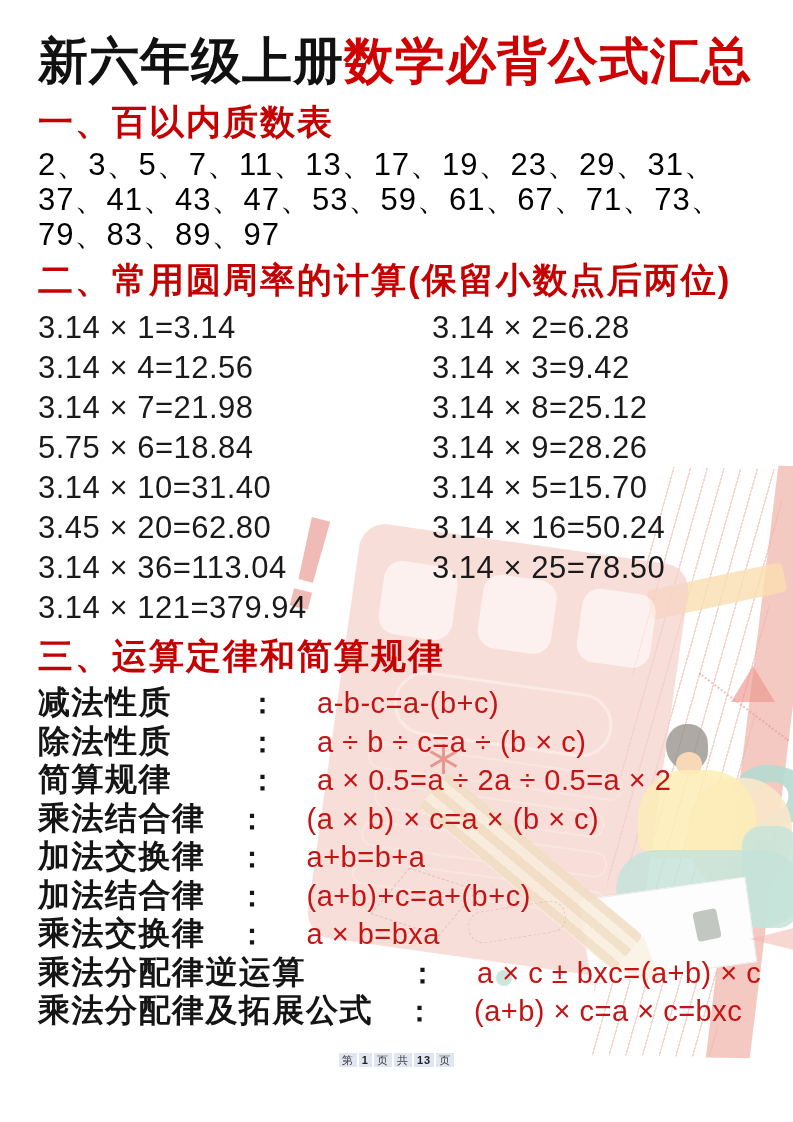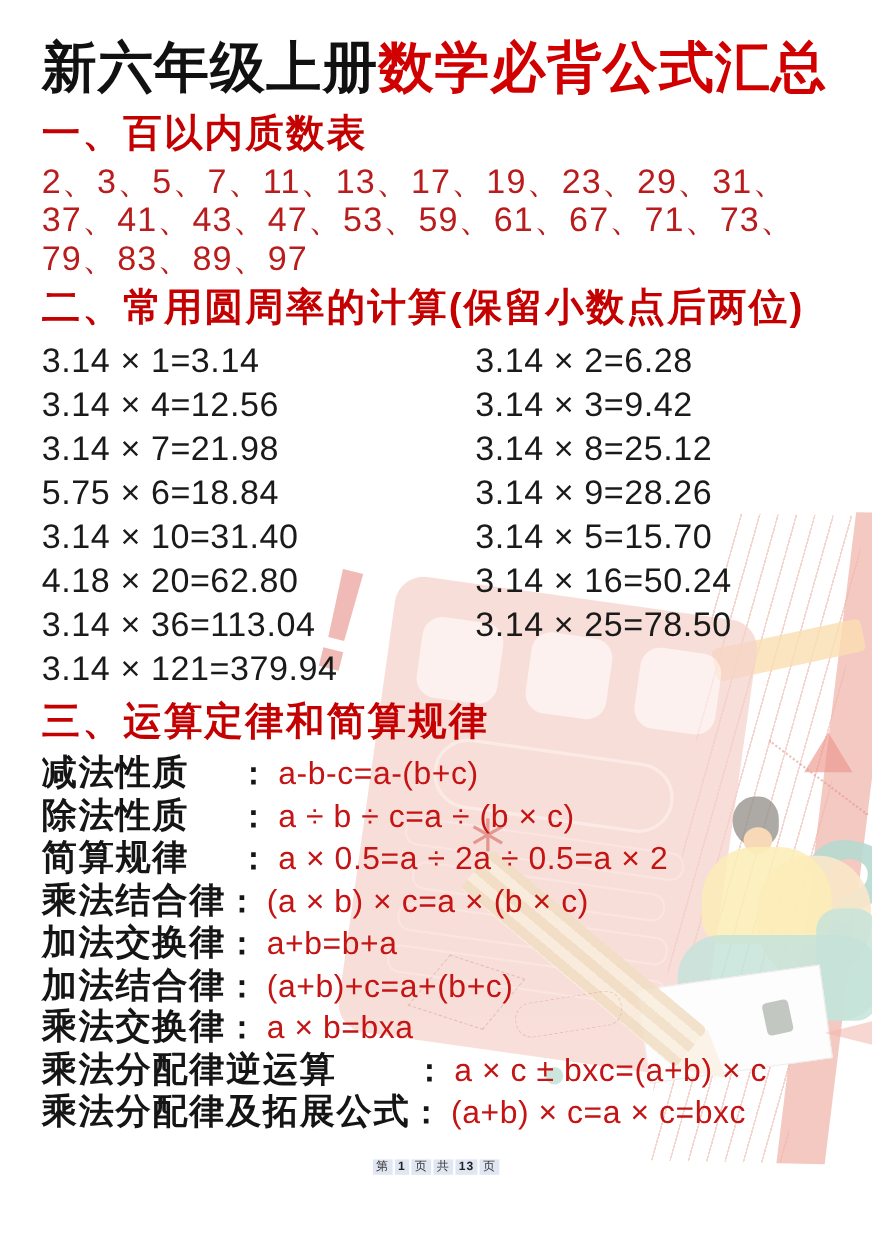--- a/index.html
+++ b/index.html
@@ -39,26 +39,26 @@
   .dash-a{position:absolute;left:388px;top:874px;width:70px;height:54px;border:1.5px dashed #c99b95;opacity:.45;transform:rotate(18deg) skewX(-22deg);}
   .dash-b{position:absolute;left:468px;top:906px;width:96px;height:30px;border:1.5px dashed #c99b95;opacity:.4;border-radius:15px;transform:rotate(-9deg);}
   .teal-dot{position:absolute;left:496px;top:970px;width:16px;height:16px;border-radius:50%;background:#bfe0d6;opacity:.8;}
   .pink-wedge{position:absolute;left:750px;top:928px;width:44px;height:22px;background:#f3b4ac;opacity:.55;clip-path:polygon(0 50%,100% 0,100% 100%);}
 
   
   .content{position:relative;z-index:2;padding:28px 16px 0 38px;}
   .title{font-size:50px;font-weight:900;color:#111;letter-spacing:1px;line-height:1.32;white-space:nowrap;}
   .title .t-red{color:#d00000;}
   .sec-head{font-size:35px;font-weight:900;color:#c40000;letter-spacing:2px;margin-top:6px;line-height:1.25;white-space:nowrap;}
-  .primes{font-size:31px;color:#b91c1c;font-weight:500;line-height:35px;letter-spacing:1px;margin-top:3px;}
+  .primes{font-size:31px;color:#000000;font-weight:500;line-height:35px;letter-spacing:1px;margin-top:3px;}
   .pi-wrap{display:flex;margin-top:6px;}
   .pi-col-left{width:394px;}
   .pi-item{height:40px;line-height:40px;font-size:31px;color:#1a1a1a;font-weight:500;letter-spacing:.5px;white-space:nowrap;}
   .rules{margin-top:4px;}
-  .rule-row{display:flex;align-items:baseline;height:38.5px;white-space:nowrap;}
+  .rule-row{display:flex;align-items:baseline;height:38.5px;white-space:nowrap;gap:32px;}
   .rule-label{font-size:32px;color:#151515;font-weight:600;letter-spacing:1.5px;}
   .rule-colon{font-size:29px;color:#151515;font-weight:600;}
   .rule-formula{font-size:29px;color:#c41414;font-weight:500;margin-left:8px;letter-spacing:.5px;}
   .rule-row:nth-child(-n+3) .rule-colon{margin-left:44px;}
   .rule-row:nth-child(8) .rule-colon{margin-left:70px;}
 
   .footer{position:absolute;left:0;right:0;bottom:54px;text-align:center;font-size:11px;color:#3a3a3a;z-index:2;letter-spacing:1px;}
   .footer span{background:#e0e7f3;padding:1px 3px;margin:0 1px;}
   .footer .pg-num{font-weight:700;color:#222;}
 </style>
@@ -122,21 +122,21 @@
     </div>
 
     <div class="sec-head">二、常用圆周率的计算(保留小数点后两位)</div>
     <div class="pi-wrap">
       <div class="pi-col-left">
         <div class="pi-item">3.14 × 1=3.14</div>
         <div class="pi-item">3.14 × 4=12.56</div>
         <div class="pi-item">3.14 × 7=21.98</div>
         <div class="pi-item">5.75 × 6=18.84</div>
         <div class="pi-item">3.14 × 10=31.40</div>
-        <div class="pi-item">4.18 × 20=62.80</div>
+        <div class="pi-item">3.45 × 20=62.80</div>
         <div class="pi-item">3.14 × 36=113.04</div>
         <div class="pi-item">3.14 × 121=379.94</div>
       </div>
       <div class="pi-col-right">
         <div class="pi-item">3.14 × 2=6.28</div>
         <div class="pi-item">3.14 × 3=9.42</div>
         <div class="pi-item">3.14 × 8=25.12</div>
         <div class="pi-item">3.14 × 9=28.26</div>
         <div class="pi-item">3.14 × 5=15.70</div>
         <div class="pi-item">3.14 × 16=50.24</div>

